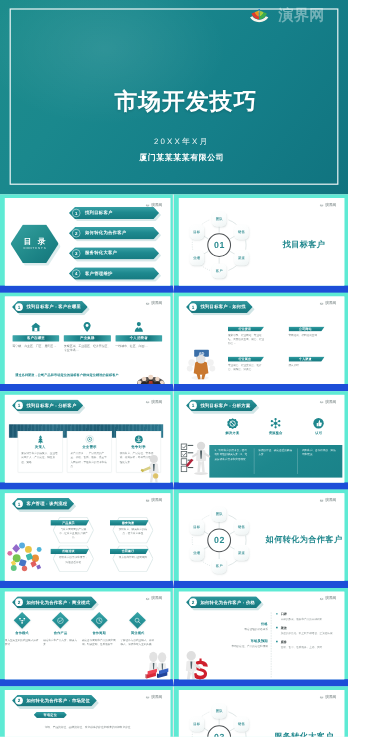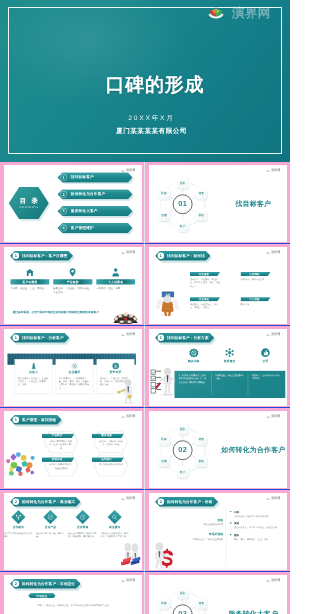--- a/index.html
+++ b/index.html
@@ -25,22 +25,22 @@
     color:#fff;font-size:6.6px;font-weight:700;letter-spacing:.5px;}
 
   .wm-cover{position:absolute;left:208px;top:7px;display:flex;align-items:center;gap:8px;}
   .wm-cover-txt{font-size:12.5px;font-weight:700;color:rgba(255,255,255,.40);letter-spacing:.4px;line-height:1;}
   .wm-cover svg{display:block;}
   .wm-cover>span:first-child{width:16px;height:12px;}
 
   
   .grid{position:relative;width:290px;display:grid;grid-template-columns:145px 145px;
     grid-auto-rows:82px;}
-  .cell{position:relative;background:#f9a8d4;border-right:1px solid #dfe7e8;
-    border-bottom:1px solid #1d4ed8;overflow:hidden;}
+  .cell{position:relative;background:#5eead4;border-right:1px solid #dfe7e8;
+    border-bottom:6px solid #1d4ed8;overflow:hidden;}
   .cell:nth-child(2n){border-right:none;}
   .thumb{position:absolute;left:3.5px;top:3px;width:138px;height:77px;overflow:hidden;
     background:#fff;}
   .slide{position:absolute;left:0;top:0;width:320px;height:180px;background:#fff;
     transform:scale(0.43125);transform-origin:0 0;}
 
   
   .wm{position:absolute;left:272px;top:10px;display:flex;align-items:center;gap:3px;}
   .wm-txt{font-size:7px;color:#9ca5a5;font-weight:700;letter-spacing:.1px;line-height:1;}
   .wm-ic{width:8px;height:6px;flex:0 0 auto;}
@@ -213,21 +213,21 @@
               <path d="M21 10.6 C19.7 9.8 18.7 7.8 17.6 5 L21 3.6 L24.4 5 C23.3 7.8 22.3 9.8 21 10.6 Z" fill="#f4d024"></path>
               <path d="M21 16.8 C25.2 16.8 28.8 13.2 31 7.6 L24.4 5 C23.3 7.8 22.3 9.8 21 10.6 Z" fill="#a4cd39"></path>
               <path d="M21 23 C28.4 23 34.8 18 37.8 10.4 L31 7.6 C28.8 13.2 25.2 16.8 21 16.8 Z" fill="#3fae4a"></path>
             </g>
             <rect x="20.1" y="1" width="1.8" height="16" fill="#2f80c4"></rect>
             <path d="M21 0 L23.8 3.2 L18.2 3.2 Z" fill="#2f80c4"></path>
           </svg>
         </span>
       <span class="wm-cover-txt">演界网</span>
     </div>
-    <div class="cover-title">口碑的形成</div>
+    <div class="cover-title">市场开发技巧</div>
     <div class="cover-date">20XX年X月</div>
     <div class="cover-comp">厦门某某某某有限公司</div>
   </div>
 
   <div class="grid" id="grid">
       <div class="cell">
         <div class="thumb">
           <div class="slide">
             <div class="sl-contents">
               <div class="hex">

